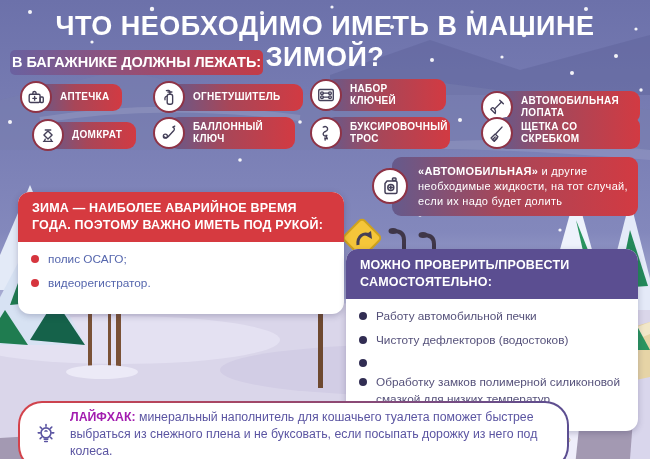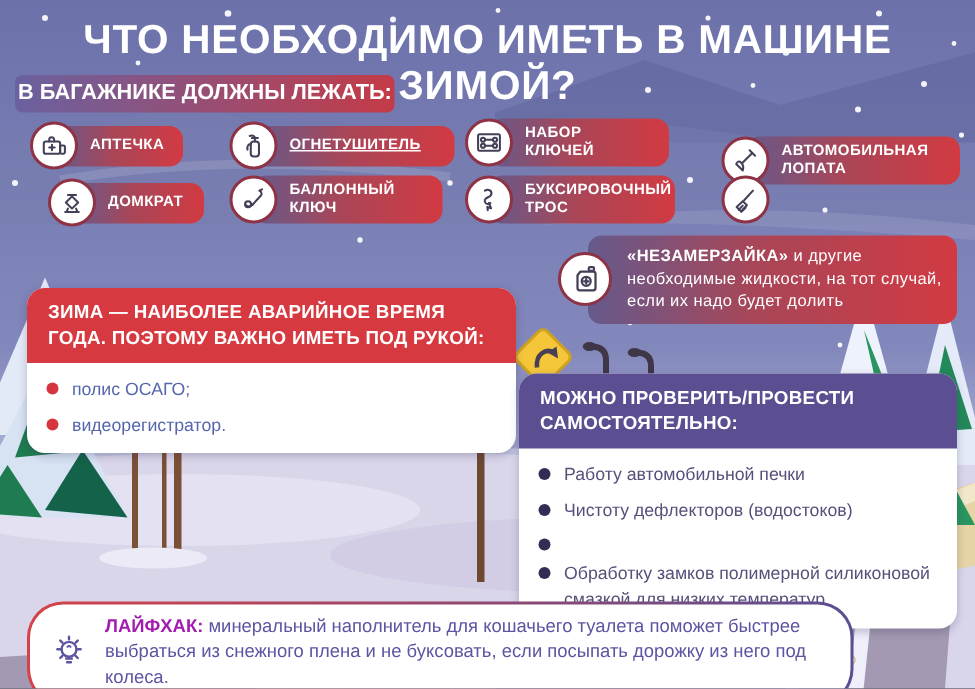--- a/index.html
+++ b/index.html
@@ -31,21 +31,21 @@
     display:flex;align-items:center;min-height:27px;}
   .icn{stroke:#433f58;fill:none;stroke-width:1.5;stroke-linecap:round;stroke-linejoin:round;}
 
   
   .card{position:absolute;z-index:2;border-radius:12px;background:#fff;
     box-shadow:0 2px 6px rgba(40,35,80,.25);}
   .card-h{color:#fff;font-weight:bold;font-size:12.5px;line-height:1.35;
     padding:8px 14px;border-radius:12px 12px 0 0;letter-spacing:.2px;}
   .card-h.red{background:#d63a40;}
   .card-h.purple{background:#5b4e91;}
-  .card-b{padding:9px 13px 11px;}
+  .card-b{padding:9px 13px 23px;}
   ul.blist{list-style:none;margin:0;padding:0;}
   ul.blist li{display:flex;gap:9px;margin:0 0 7px;}
   ul.blist li:last-child{margin-bottom:0;}
   .dot{flex:0 0 8px;width:8px;height:8px;border-radius:50%;margin-top:4px;}
   .dot.red{background:#d6353e;}
   .dot.navy{background:#312d53;}
   .btxt{font-size:11.8px;line-height:1.42;}
   .btxt.blue{color:#5566ad;}
   .btxt.grey{color:#55517a;}
 
@@ -219,21 +219,21 @@
   </div>
   <div class="badge" style="left:153px;top:81px;">
     <span class="circ">
       <svg class="icn" width="20" height="20" viewBox="0 0 22 22">
           <rect x="9" y="8" width="6" height="11" rx="2.2"></rect>
           <path d="M12 8V5.5M9.8 5.5h4.4"></path>
           <path d="M12 5.5C12 3.8 9.8 3.3 8.2 4"></path>
           <path d="M9 10C6.8 10 6.2 12 6.6 14"></path>
         </svg>
     </span>
-    <span class="pill" style="width:134px;text-decoration:underline;">ОГНЕТУШИТЕЛЬ</span>
+    <span class="pill" style="width:134px;">ОГНЕТУШИТЕЛЬ</span>
   </div>
   <div class="badge" style="left:310px;top:79px;">
     <span class="circ">
       <svg class="icn" width="20" height="20" viewBox="0 0 22 22">
           <rect x="3" y="5" width="16" height="12" rx="1.2"></rect>
           <circle cx="6.6" cy="9" r="1.5"></circle>
           <circle cx="15.4" cy="9" r="1.5"></circle>
           <line x1="8" y1="9" x2="14" y2="9"></line>
           <circle cx="6.6" cy="13.4" r="1.5"></circle>
           <circle cx="15.4" cy="13.4" r="1.5"></circle>
@@ -285,20 +285,21 @@
     <span class="pill" style="width:124px;">БУКСИРОВОЧНЫЙ ТРОС</span>
   </div>
   <div class="badge" style="left:481px;top:117px;">
     <span class="circ">
       <svg class="icn" width="20" height="20" viewBox="0 0 22 22">
           <line x1="16.5" y1="4.5" x2="10" y2="11.5"></line>
           <path d="M4.5 16.5l4.5-4.3 3 3-4.3 4.5z"></path>
           <path d="M6 18.5l3-3M8 20l3-3"></path>
         </svg>
     </span>
+    <span class="pill" style="width:143px;">ЩЕТКА СО СКРЕБКОМ</span>
   </div>
 
   <div class="card" style="left:18px;top:164px;width:326px;margin-top:28px;">
     <div class="card-h red">ЗИМА — НАИБОЛЕЕ АВАРИЙНОЕ ВРЕМЯ ГОДА. ПОЭТОМУ ВАЖНО ИМЕТЬ ПОД РУКОЙ:</div>
     <div class="card-b">
       <ul class="blist">
         <li>
           <span class="dot red"></span>
           <span class="btxt blue">полис ОСАГО;</span>
         </li>
@@ -312,21 +313,21 @@
 
   <div class="badge anti">
     <span class="circ">
       <svg class="icn" width="22" height="22" viewBox="0 0 22 22">
           <path d="M6 8.5 8 6h8.5a1.5 1.5 0 0 1 1.5 1.5V17a1.5 1.5 0 0 1-1.5 1.5h-9A1.5 1.5 0 0 1 6 17z"></path>
           <rect x="13.5" y="3" width="3.5" height="2.5" rx=".8"></rect>
           <circle cx="11.8" cy="12.5" r="3"></circle>
           <path d="M11.8 11v3M10.3 12.5h3"></path>
         </svg>
     </span>
-    <span class="pill"><b>«НЕЗАМЕРЗАЙКА»</b><span> и другие необходимые жидкости, на тот случай, если их надо будет долить</span></span>
+    <span class="pill"><b>«АВТОМОБИЛЬНАЯ»</b><span> и другие необходимые жидкости, на тот случай, если их надо будет долить</span></span>
   </div>
 
   <div class="card" style="left:346px;top:249px;width:292px;">
     <div class="card-h purple">МОЖНО ПРОВЕРИТЬ/ПРОВЕСТИ САМОСТОЯТЕЛЬНО:</div>
     <div class="card-b">
       <ul class="blist">
         <li>
           <span class="dot navy"></span>
           <span class="btxt grey">Работу автомобильной печки</span>
         </li>

